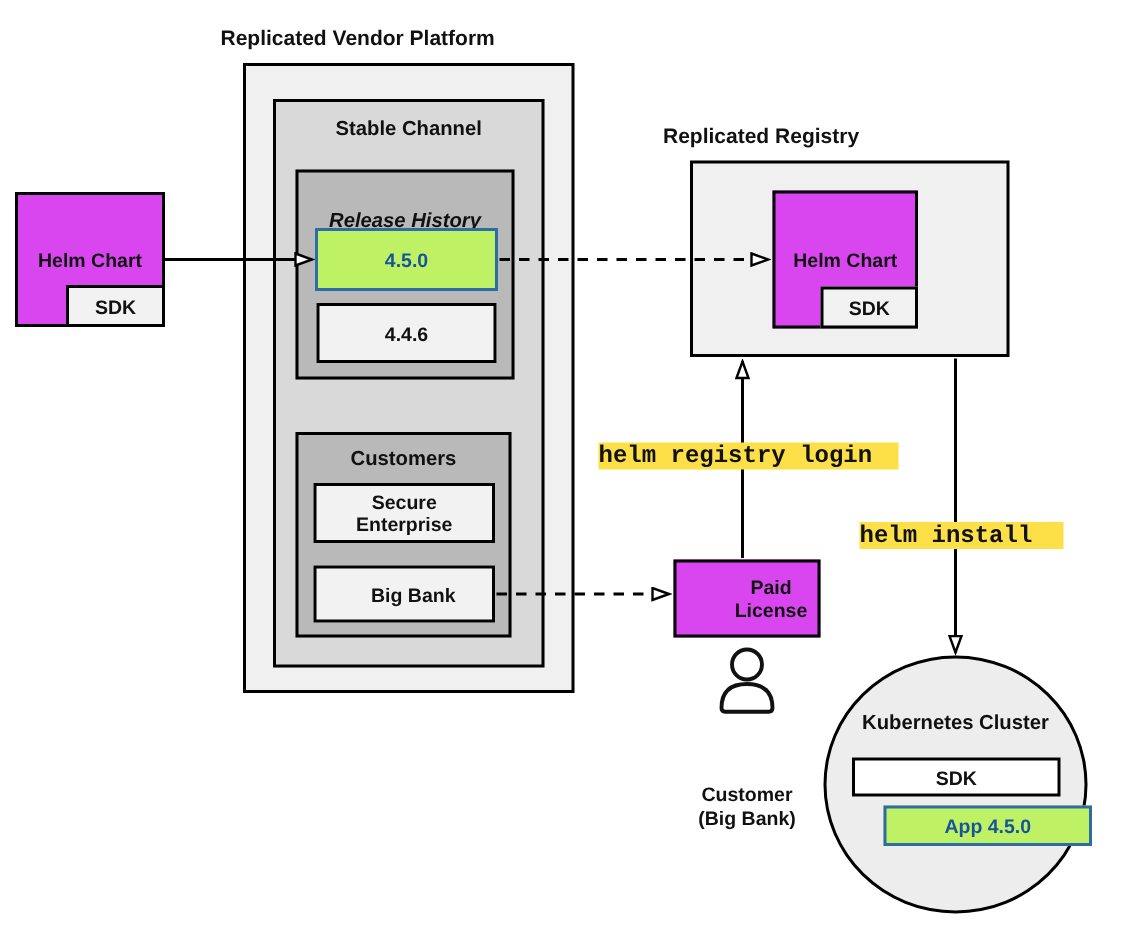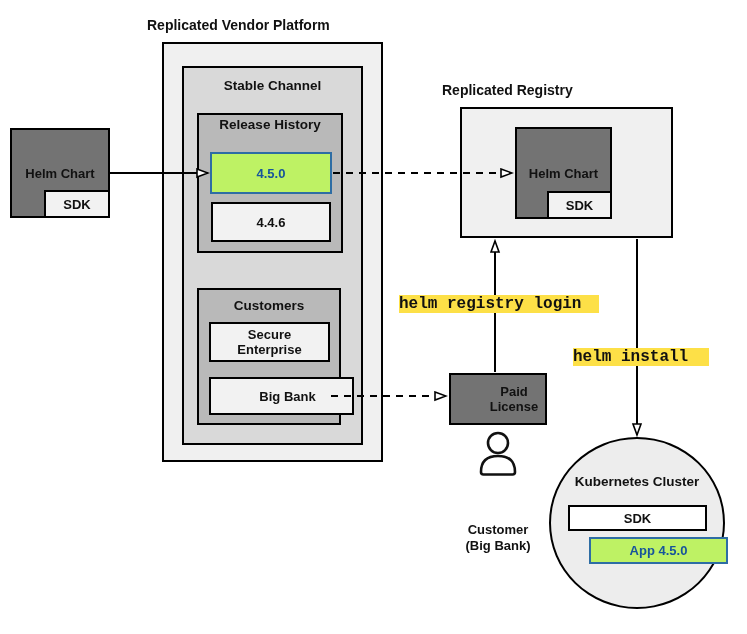--- a/index.html
+++ b/index.html
@@ -10,21 +10,21 @@
   .abs{position:absolute;box-sizing:border-box;}
   .box{border:2px solid #000;}
   .ctr{display:flex;align-items:center;justify-content:center;text-align:center;}
   .b13{font-weight:bold;font-size:13px;line-height:15px;}
   .b14{font-weight:bold;font-size:14px;line-height:16px;}
   .seclabel{font-weight:bold;font-size:13.5px;text-align:center;}
   
   .fill-light{background:#f0f0f0;}
   .fill-med{background:#d9d9d9;}
   .fill-dark{background:#b9b9b9;}
-  .fill-grey{background:#737373;}
+  .fill-grey{background:#d946ef;}
   .fill-inner{background:#f2f2f2;}
   .fill-white{background:#ffffff;}
   .blue{background:#bef264;border:2px solid #2e6da4;color:#17549b;}
   .mono{
     font-family:"Liberation Mono",monospace;font-weight:bold;font-size:16px;
     background:#fde047;line-height:18px;z-index:6;
   }
   .circle{border:2px solid #000;border-radius:50%;background:#ededed;}
   #lines{position:absolute;left:0;top:0;z-index:5;pointer-events:none;}
   .z1{z-index:1}.z2{z-index:2}.z3{z-index:3}.z4{z-index:4}
@@ -36,40 +36,40 @@
 
 <div class="abs b14" style="left:442px;top:82px;width:250px;">Replicated Registry</div>
 
 <div class="abs box fill-light z1" style="left:162px;top:42px;width:221px;height:420px;"></div>
 
 <div class="abs box fill-med z2" style="left:182px;top:66px;width:181px;height:379px;">
   <div class="seclabel" style="padding-top:10px;">Stable Channel</div>
 </div>
 
 <div class="abs box fill-dark z3" style="left:197px;top:113px;width:146px;height:140px;">
-  <div class="seclabel" style="padding-top:2px;">Release History</div>
+  <div class="seclabel" style="padding-top:24px;font-style:italic;">Release History</div>
 </div>
 
 <div class="abs blue ctr b13 z4" style="left:210px;top:152px;width:122px;height:42px;">
   <span>4.5.0</span>
 </div>
 
 <div class="abs box fill-inner ctr b13 z4" style="left:211px;top:202px;width:120px;height:40px;">
   <span>4.4.6</span>
 </div>
 
 <div class="abs box fill-dark z3" style="left:197px;top:288px;width:144px;height:137px;">
   <div class="seclabel" style="padding-top:8px;">Customers</div>
 </div>
 
 <div class="abs box fill-inner ctr b13 z4" style="left:209px;top:322px;width:121px;height:40px;">
   <span style="width:80px;">Secure Enterprise</span>
 </div>
 
-<div class="abs box fill-inner ctr b13 z4" style="left:209px;top:377px;width:145px;height:38px;padding-left:12px;">
+<div class="abs box fill-inner ctr b13 z4" style="left:209px;top:377px;width:121px;height:38px;padding-left:12px;">
   <span>Big Bank</span>
 </div>
 
 <div class="abs box fill-grey ctr b13 z1" style="left:10px;top:128px;width:100px;height:90px;">
   <span>Helm Chart</span>
 </div>
 <div class="abs box fill-inner ctr b13 z2" style="left:44px;top:190px;width:66px;height:28px;">
   <span>SDK</span>
 </div>
 

